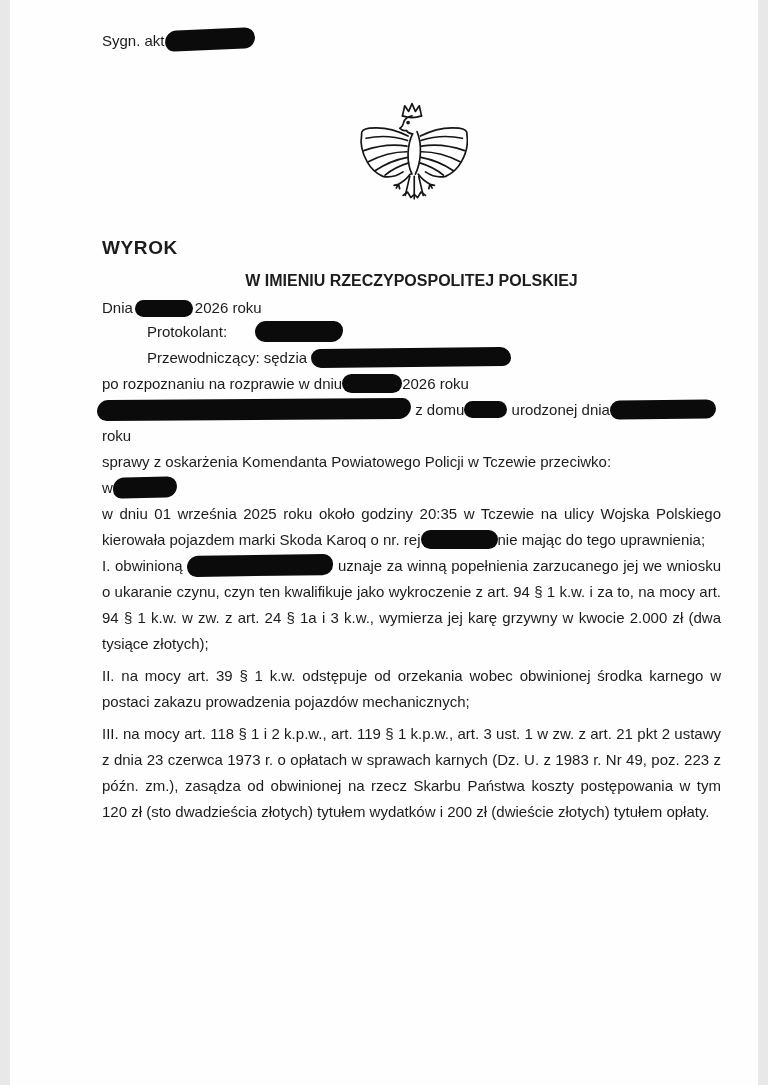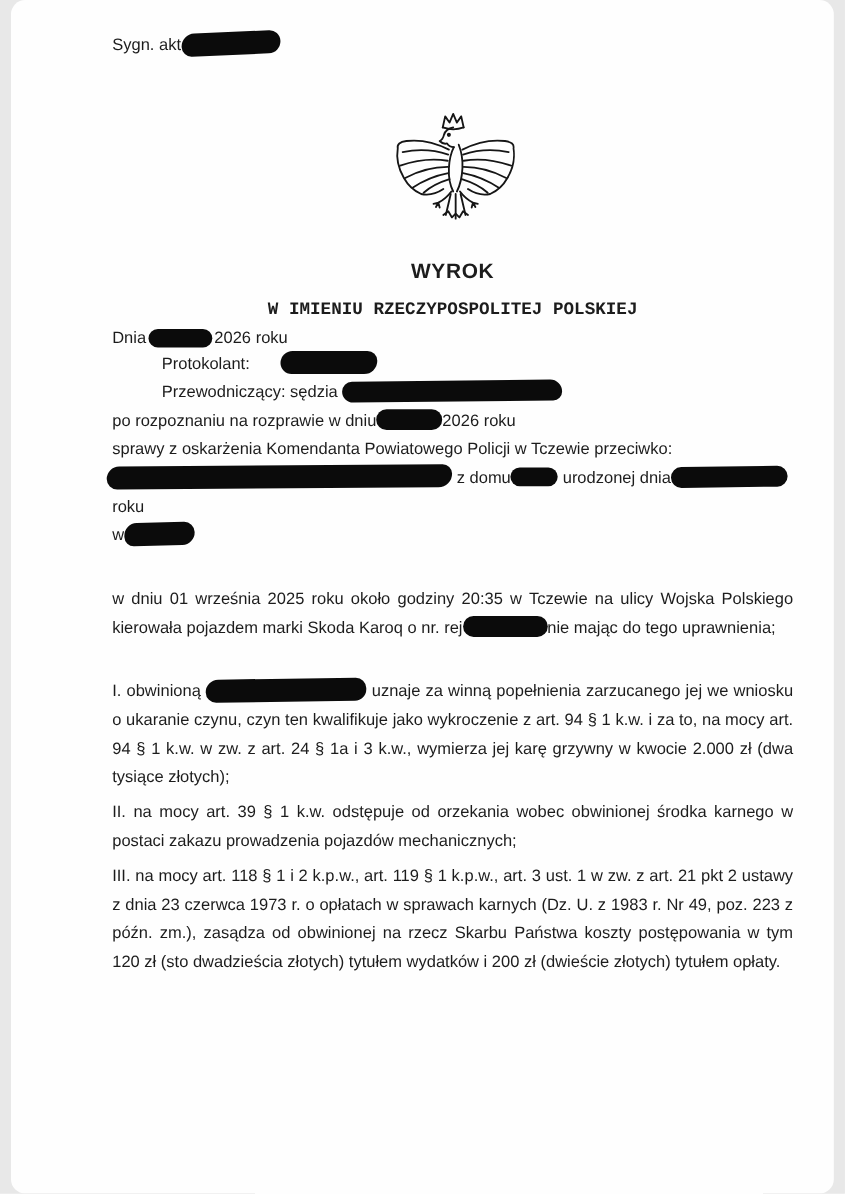--- a/index.html
+++ b/index.html
@@ -7,21 +7,20 @@
     position:relative;
     width:748px;height:1085px;
     margin:0 auto;
     background:#fefefe;
     color:#1c1c1c;
     font-family:"Liberation Sans",sans-serif;
     font-size:15px;
     box-sizing:border-box;
     padding:30px 37px 0 92px;
     overflow:hidden;
-    border-radius:13px;
   }
   p{margin:0;}
   .sygn{display:flex;align-items:center;}
   .redact{
     display:inline-block;
     background:#0b0b0b;
     border-radius:11px;
     vertical-align:middle;
     position:relative;top:-1px;
   }
@@ -32,29 +31,29 @@
   .r-clerk{width:88px;height:21px;margin-left:28px;border-radius:11px 9px 12px 10px;}
   .r-hearing{width:60px;height:19px;}
   .r-name{width:314px;height:21px;margin-left:-5px;transform:rotate(-0.4deg);border-radius:12px 9px 13px 10px;}
   .r-nee{width:43px;height:17px;}
   .r-born{width:106px;height:19px;transform:rotate(-0.8deg);}
   .r-city{width:64px;height:21px;transform:rotate(-1.5deg);border-radius:12px 10px 12px 9px;}
   .r-plate{width:77px;height:19px;}
   .r-item1{width:146px;height:21px;transform:rotate(-0.8deg);border-radius:12px 10px 11px 10px;}
   .emblem{text-align:center;margin-top:48px;height:122px;}
   .title{
-    text-align:center;font-weight:bold;font-size:19px;
+    font-weight:bold;font-size:19px;
     letter-spacing:.6px;margin-top:16px;
   }
-  .subtitle{text-align:center;font-weight:bold;font-size:16px;margin-top:13px;font-family:Liberation Mono, monospace;}
+  .subtitle{text-align:center;font-weight:bold;font-size:16px;margin-top:13px;}
   .dateline{text-align:left;margin-top:9px;}
   .doc-body{line-height:26px;margin-top:1px;}
   .indent{margin-left:45px;}
   .bold{font-weight:bold;}
-  .para{text-align:justify;margin-top:32px;}
+  .para{text-align:justify;}
   .sec1{}
   .sec{margin-top:6px;}
 </style>
 </head>
 <body>
 
 <div class="page">
 
   <div class="sygn">
     <span>Sygn. akt</span>
@@ -106,27 +105,27 @@
 
     <p class="indent">
       <span>Przewodniczący: sędzia</span>
       <span class="redact r-judge"></span>
     </p>
 
     <p>
       <span>po rozpoznaniu na rozprawie w dniu</span><span class="redact r-hearing"></span><span>2026 roku</span>
     </p>
 
-    <p>sprawy z oskarżenia Komendanta Powiatowego Policji w Tczewie przeciwko:</p>
-
     <p>
       <span class="redact r-name"></span>
       <span>z domu</span><span class="redact r-nee"></span>
       <span>urodzonej dnia</span><span class="redact r-born"></span><span>roku</span>
     </p>
+
+    <p>sprawy z oskarżenia Komendanta Powiatowego Policji w Tczewie przeciwko:</p>
 
     <p>
       <span>w</span><span class="redact r-city"></span>
     </p>
 
 
     <p class="para">
       <span>w dniu 01 września 2025 roku około godziny 20:35 w Tczewie na ulicy Wojska Polskiego kierowała pojazdem marki Skoda Karoq o nr. rej</span><span class="redact r-plate"></span><span>nie mając do tego uprawnienia;</span>
     </p>
 

